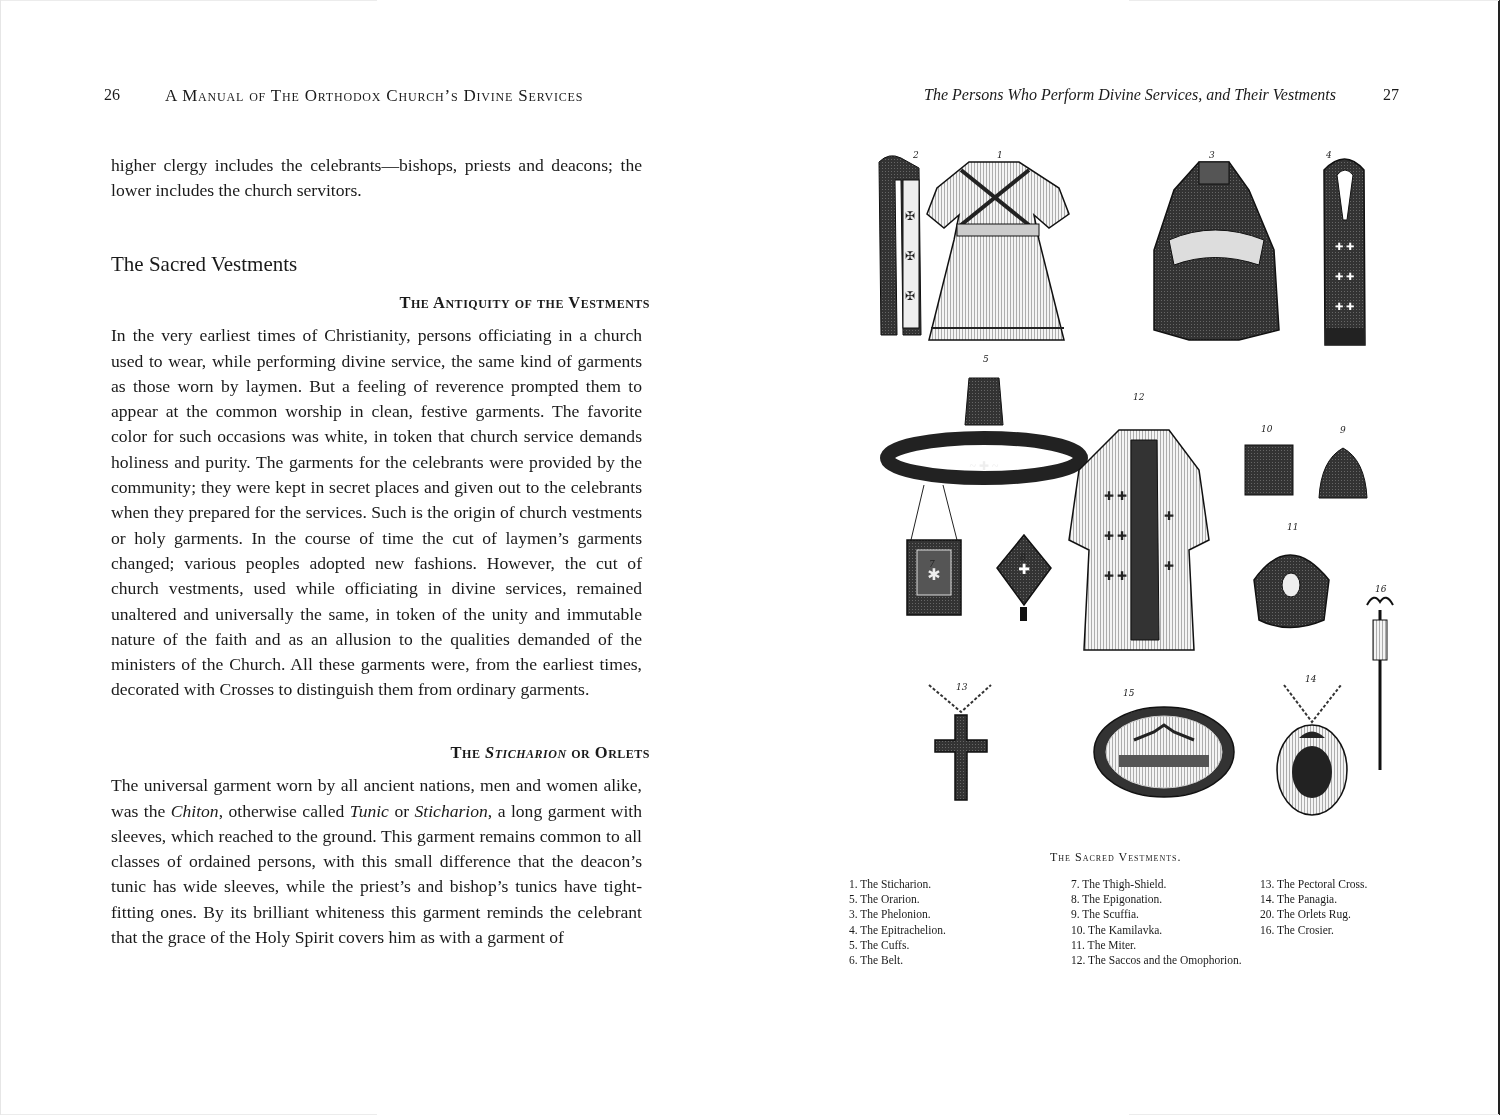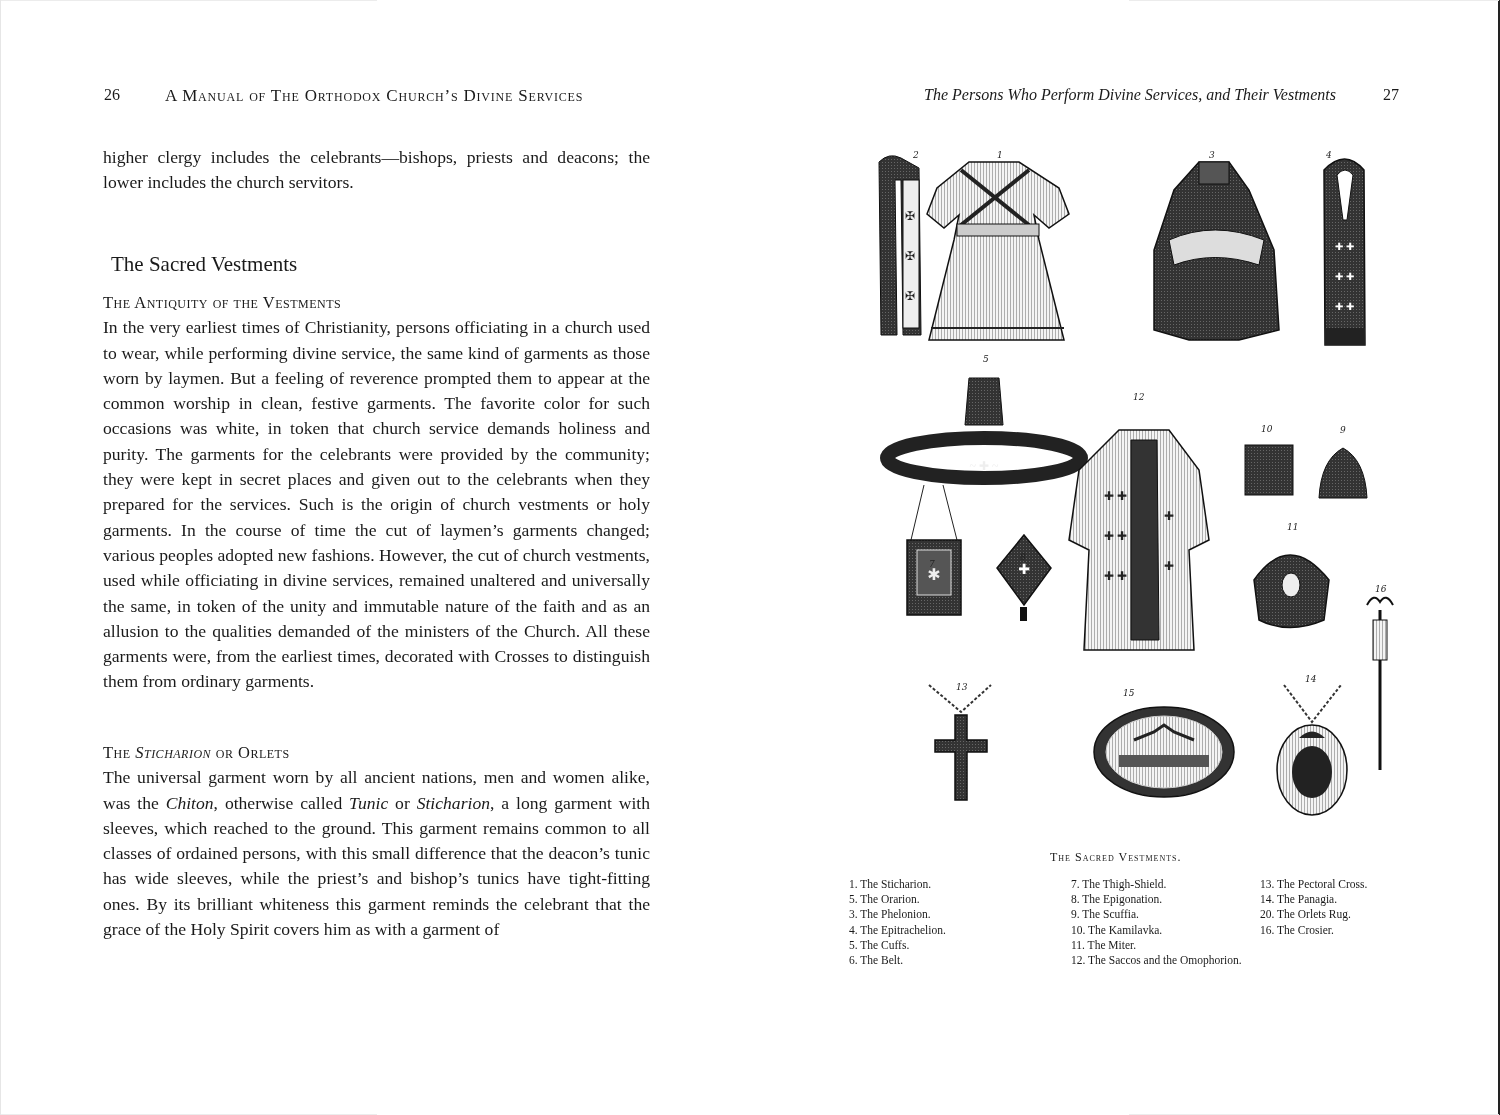--- a/index.html
+++ b/index.html
@@ -15,24 +15,24 @@
   .page-left { left: 0; width: 750px; }
   .page-right { left: 750px; width: 750px; }
 
   .runhead { position: absolute; top: 86px; font-size: 16px; }
   .pn-left { left: 103px; }
   .title-left { left: 164px; font-variant: small-caps; letter-spacing: 0.8px; font-size: 17px; }
   .title-right { left: 173px; font-style: italic; font-size: 16px; }
   .pn-right { left: 632px; }
 
   .body { position: absolute; left: 102px; width: 547px; font-size: 17.6px; line-height: 25.3px; }
-  .body p { margin: 0; text-align: justify; text-align-last: left; }
+  .body p { margin: 8px; text-align: justify; text-align-last: left; }
   .lead { top: 145px; }
   h2.sec { position: absolute; left: 102px; top: 244px; margin: 8px; font-size: 21px; font-weight: normal; }
-  h3.sub { margin: 0; font-size: 16.5px; font-weight: normal; font-variant: small-caps; letter-spacing: 0.5px; }
+  h3.sub { margin: 0; font-size: 16.5px; font-weight: bold; font-variant: small-caps; letter-spacing: 0.5px; text-align: right; }
   .block1 { top: 290px; }
   .block2 { top: 740px; }
   .it { font-style: italic; }
 
   
   .plate { position: absolute; left: 118px; top: 140px; width: 540px; height: 700px; }
   .plate svg { width: 540px; height: 700px; }
   .num { font-family: "DejaVu Serif", serif; font-style: italic; font-size: 9px; fill: #222; }
 
   .caption-title { position: absolute; left: 299px; top: 850px; font-size: 12px; font-variant: small-caps; letter-spacing: 1px; }

